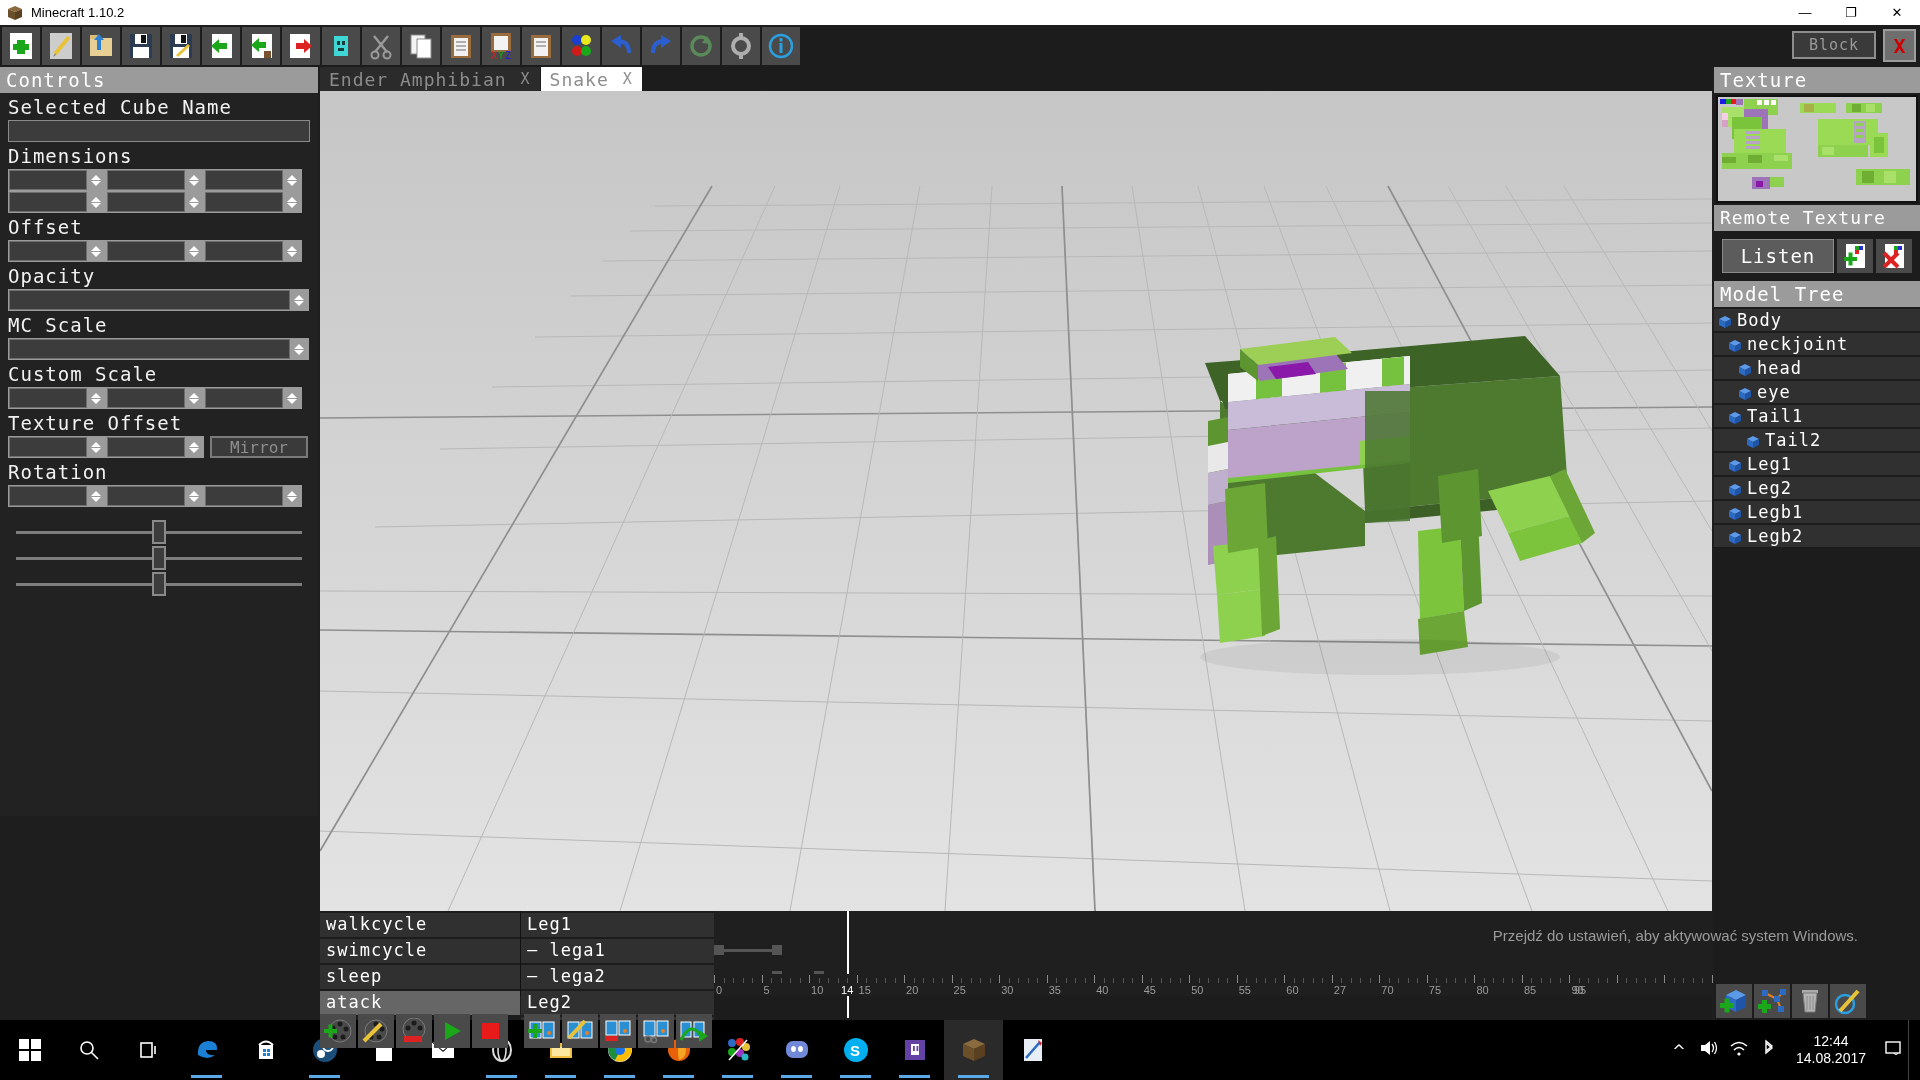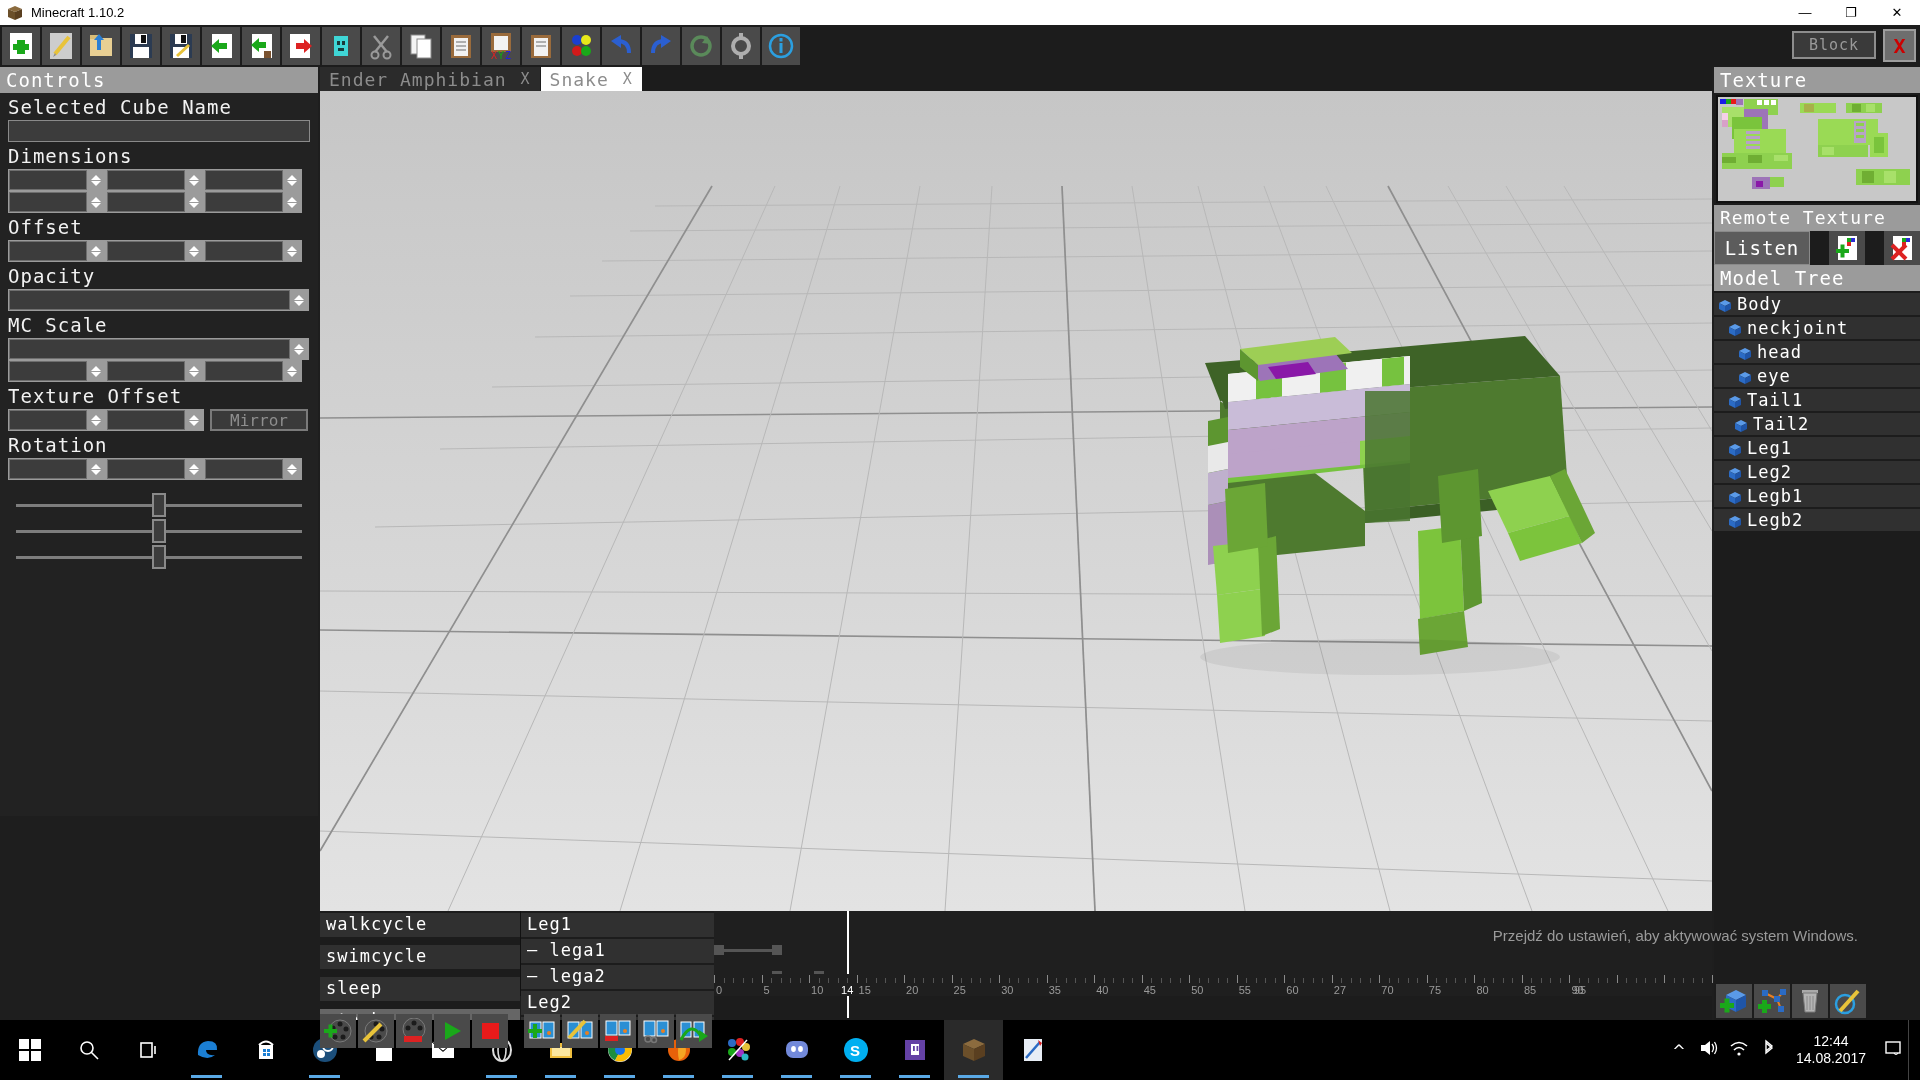--- a/index.html
+++ b/index.html
@@ -54,39 +54,39 @@
   .tab.active { background:#ffffff; }
   .tab .x { font-size:15px; }
   #canvas3d { position:absolute; top:24px; left:0; width:1392px; height:820px; overflow:hidden;
      background:linear-gradient(#c9c9c9 0%, #d9d9d9 18%, #e2e2e2 40%, #dedede 100%); }
 
   
   #anim { position:absolute; left:320px; top:844px; width:1392px; height:109px; background:#1c1c1c; }
   #anim-hdr { background:#9b9b9b; color:#fff; font-size:18px; padding:1px 6px; height:24px; letter-spacing:1px;}
   #anim-body { display:flex; height:85px; }
   .animlist { width:200px; background:#1c1c1c; padding-top:2px; }
-  .anitem { background:#303030; color:#ffffff; font-size:17px; height:24px; padding:1px 6px; margin-bottom:8px; letter-spacing:1px;}
+  .anitem { background:#303030; color:#ffffff; font-size:17px; height:24px; padding:1px 6px; margin-bottom:2px; letter-spacing:1px;}
   .anitem.sel { background:#666666; }
   .kflist { width:194px; background:#1c1c1c; padding-top:2px; border-left:1px solid #111; }
   .kfitem { background:#303030; color:#fff; font-size:17px; height:24px; padding:1px 6px; margin-bottom:2px; letter-spacing:1px;}
   #tracks { flex:1; position:relative; background:#1f1f1f; }
   .trk { position:absolute; height:26px; left:0; right:0; }
   .kfbar { position:absolute; height:3px; background:#555; top:12px; }
   .kfdot { position:absolute; width:10px;height:10px; background:#555; top:8px; }
   #playhead { position:absolute; top:0; width:2px; background:#fff; height:107px; }
   #ruler { position:absolute; bottom:0; left:0; right:0; height:22px; background:#1f1f1f; }
   .tick { position:absolute; bottom:13px; width:1px; height:5px; background:#555; }
   .tick.maj { height:8px; background:#8a8a8a;}
   .tnum { position:absolute; bottom:0px; font-size:11px; color:#9a9a9a; font-family:"Liberation Sans",sans-serif;}
   .tnum.cur { color:#ffffff; }
 
   
   #right { position:absolute; left:1714px; top:0; width:206px; height:953px; background:#1c1c1c; }
   #texbox { margin:2px; height:108px; background:#c8c8c8; border:2px solid #111; position:relative; overflow:hidden;}
-  .listenrow { display:flex; margin:0; gap:19px; }
+  .listenrow { display:flex; margin:8px; gap:3px; }
   #listenbtn { flex:1; height:34px; background:#5c5c5c; border:1px solid #8a8a8a; color:#fff;
       display:flex;align-items:center;justify-content:center; font-size:19px; letter-spacing:1px;}
   .smallbtn { width:36px;height:34px; background:#4a4a4a; display:flex;align-items:center;justify-content:center; }
   #treelist { margin-top:2px; }
   .tnode { background:#303030; height:22px; margin-bottom:2px; display:flex; align-items:center; gap:5px; padding-left:4px;
      color:#fff; font-size:17px; letter-spacing:1px;}
   .cube { width:14px;height:14px; flex:0 0 14px; position:relative;}
   #treetools { position:absolute; bottom:0; left:0; width:206px; height:38px; background:#1c1c1c; display:flex; gap:2px; padding:2px; }
   .ttool { width:36px;height:34px; background:#4a4a4a; display:flex;align-items:center;justify-content:center;}
 
@@ -402,20 +402,21 @@
     <div class="row">
       <div class="spinwrap">
         <div class="spin-in" style="width:281px"></div>
           <div class="arrows">
             <i class="up"></i>
             <i class="dn"></i>
           </div>
         </div>
     </div>
 
+    <div class="lbl">Custom Scale</div>
     <div class="row">
       <div class="spinwrap">
         <div class="spin-in" style="width:78px"></div>
           <div class="arrows">
             <i class="up"></i>
             <i class="dn"></i>
           </div>
         </div>
       <div class="spinwrap">
         <div class="spin-in" style="width:78px"></div>
@@ -1002,21 +1003,21 @@
         <span>eye</span>
       </div>
       <div class="tnode" style="padding-left:14px">
         <span class="cube"><svg width="14" height="14" viewBox="0 0 14 14">
           <polygon points="7,1 13,4 7,7 1,4" fill="#5a9ae8"></polygon>
               <polygon points="1,4 7,7 7,13 1,10" fill="#2b6bc4"></polygon>
           <polygon points="13,4 7,7 7,13 13,10" fill="#1f55a8"></polygon>
             </svg></span>
         <span>Tail1</span>
       </div>
-      <div class="tnode" style="padding-left:20px">
+      <div class="tnode" style="padding-left:32px">
         <span class="cube"><svg width="14" height="14" viewBox="0 0 14 14">
           <polygon points="7,1 13,4 7,7 1,4" fill="#5a9ae8"></polygon>
               <polygon points="1,4 7,7 7,13 1,10" fill="#2b6bc4"></polygon>
           <polygon points="13,4 7,7 7,13 13,10" fill="#1f55a8"></polygon>
             </svg></span>
         <span>Tail2</span>
       </div>
       <div class="tnode" style="padding-left:14px">
         <span class="cube"><svg width="14" height="14" viewBox="0 0 14 14">
           <polygon points="7,1 13,4 7,7 1,4" fill="#5a9ae8"></polygon>

